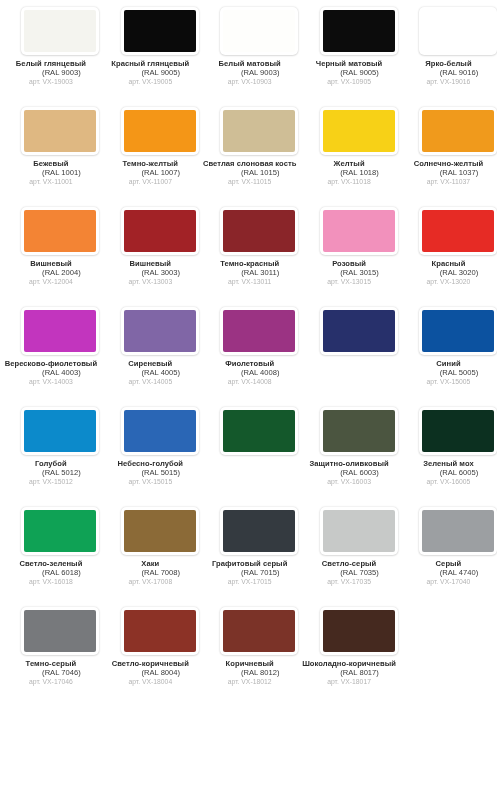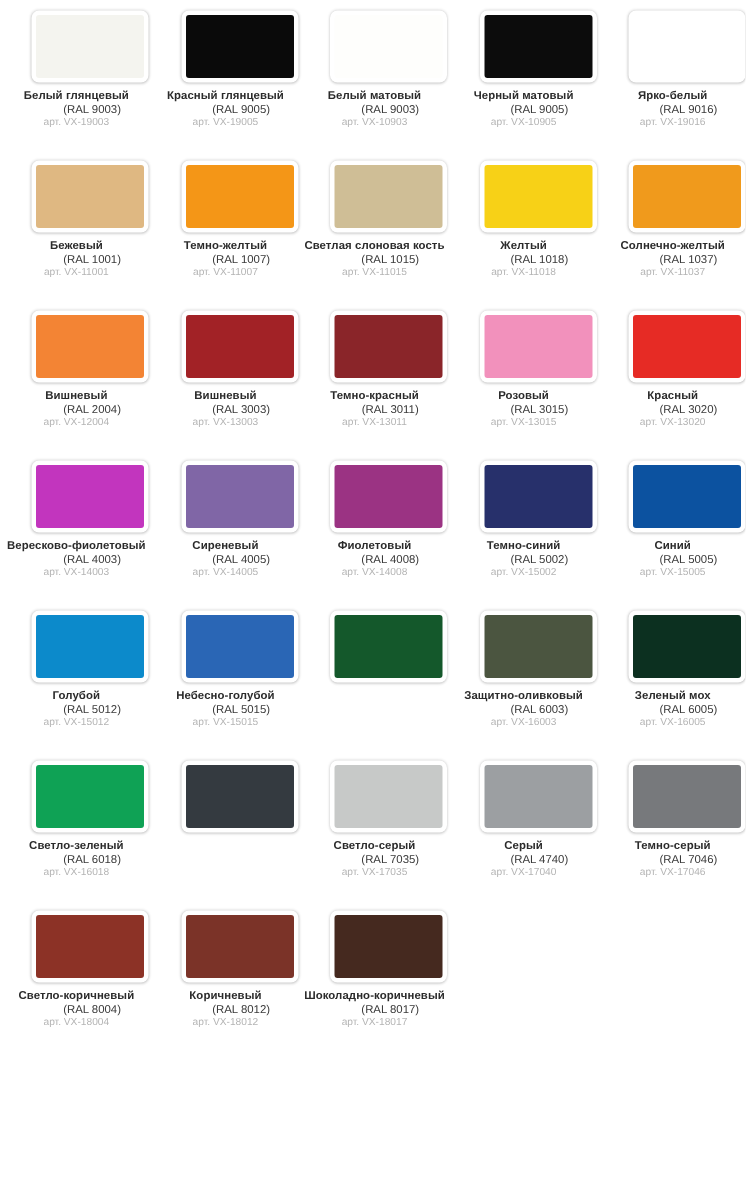--- a/index.html
+++ b/index.html
@@ -253,25 +253,20 @@
       <div class="caption">
         <span class="c-name">Фиолетовый</span>
         <span class="c-ral">(RAL 4008)</span>
         <span class="c-art">арт. VX-14008</span>
       </div>
     </div>
     <div class="color-card">
       <div class="swatch-frame">
         <div class="swatch" style="background: rgb(39, 48, 107);"></div>
       </div>
-      <div class="caption">
-        <span class="c-name">Темно-синий</span>
-        <span class="c-ral">(RAL 5002)</span>
-        <span class="c-art">арт. VX-15002</span>
-      </div>
     </div>
     <div class="color-card">
       <div class="swatch-frame">
         <div class="swatch" style="background: rgb(12, 82, 160);"></div>
       </div>
       <div class="caption">
         <span class="c-name">Синий</span>
         <span class="c-ral">(RAL 5005)</span>
         <span class="c-art">арт. VX-15005</span>
       </div>
@@ -326,21 +321,36 @@
         <div class="swatch" style="background: rgb(15, 162, 85);"></div>
       </div>
       <div class="caption">
         <span class="c-name">Светло-зеленый</span>
         <span class="c-ral">(RAL 6018)</span>
         <span class="c-art">арт. VX-16018</span>
       </div>
     </div>
     <div class="color-card">
       <div class="swatch-frame">
+        <div class="swatch" style="background: rgb(139, 106, 55);"></div>
+      </div>
+      <div class="caption">
+        <span class="c-name">Хаки</span>
+        <span class="c-ral">(RAL 7008)</span>
+        <span class="c-art">арт. VX-17008</span>
+      </div>
+    </div>
+    <div class="color-card">
+      <div class="swatch-frame">
         <div class="swatch" style="background: rgb(52, 58, 64);"></div>
+      </div>
+      <div class="caption">
+        <span class="c-name">Графитовый серый</span>
+        <span class="c-ral">(RAL 7015)</span>
+        <span class="c-art">арт. VX-17015</span>
       </div>
     </div>
     <div class="color-card">
       <div class="swatch-frame">
         <div class="swatch" style="background: rgb(199, 201, 200);"></div>
       </div>
       <div class="caption">
         <span class="c-name">Светло-серый</span>
         <span class="c-ral">(RAL 7035)</span>
         <span class="c-art">арт. VX-17035</span>

